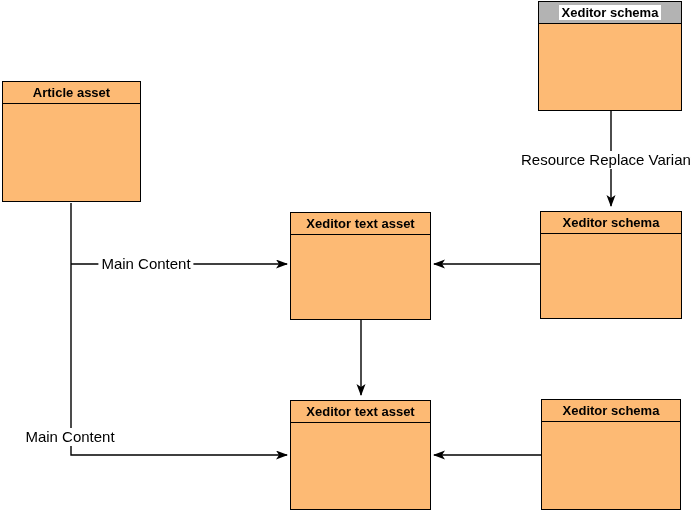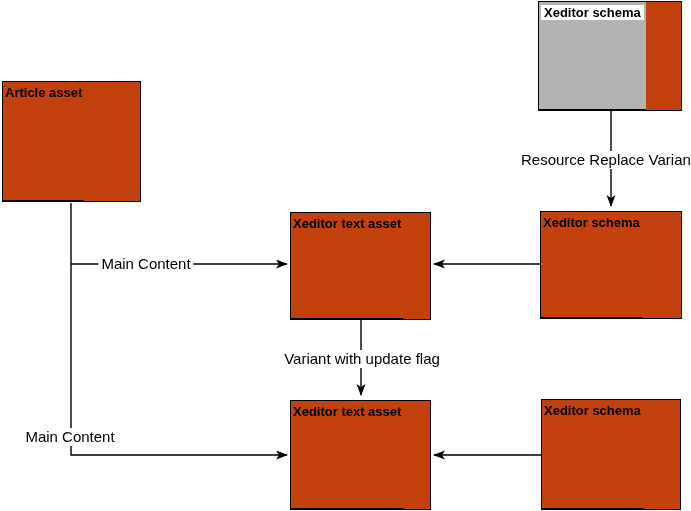--- a/index.html
+++ b/index.html
@@ -15,23 +15,23 @@
     background:var(--canvas-bg);
     font-family:"Liberation Sans", sans-serif;
     overflow:hidden;
   }
   svg.edges{position:absolute;left:0;top:0;width:691px;height:511px;}
   svg.edges path.edge{stroke:var(--line);stroke-width:1.4;fill:none;}
   svg.edges .arrowhead{fill:var(--line);}
   .node{
     position:absolute;
     border:1.5px solid var(--box-border);
-    background:#c2410c;
+    background:#fdba74;
     box-sizing:border-box;
-    display:flex;flex-direction:row;
+    display:flex;flex-direction:column;
   }
   .node-header{
     border-bottom:1.5px solid var(--box-border);
     font-weight:bold;
     font-size:13px;
     line-height:15px;
     text-align:center;
     padding:3px 2px 3px;
     white-space:nowrap;
     flex:0 0 auto;
@@ -105,17 +105,16 @@
 
   <div class="node" style="left:541px;top:399px;width:140px;height:111px;">
     <div class="node-header">Xeditor schema</div>
     <div class="node-body"></div>
   </div>
 
   <div class="edge-label" style="left:608px;top:160px;">Resource Replace Variant</div>
 
   <div class="edge-label" style="left:146px;top:264px;">Main Content</div>
 
-  <div class="edge-label" style="left:362px;top:359px;">Variant with update flag</div>
 
   <div class="edge-label" style="left:70px;top:437px;">Main Content</div>
 
 </div>
 
 </body></html>

